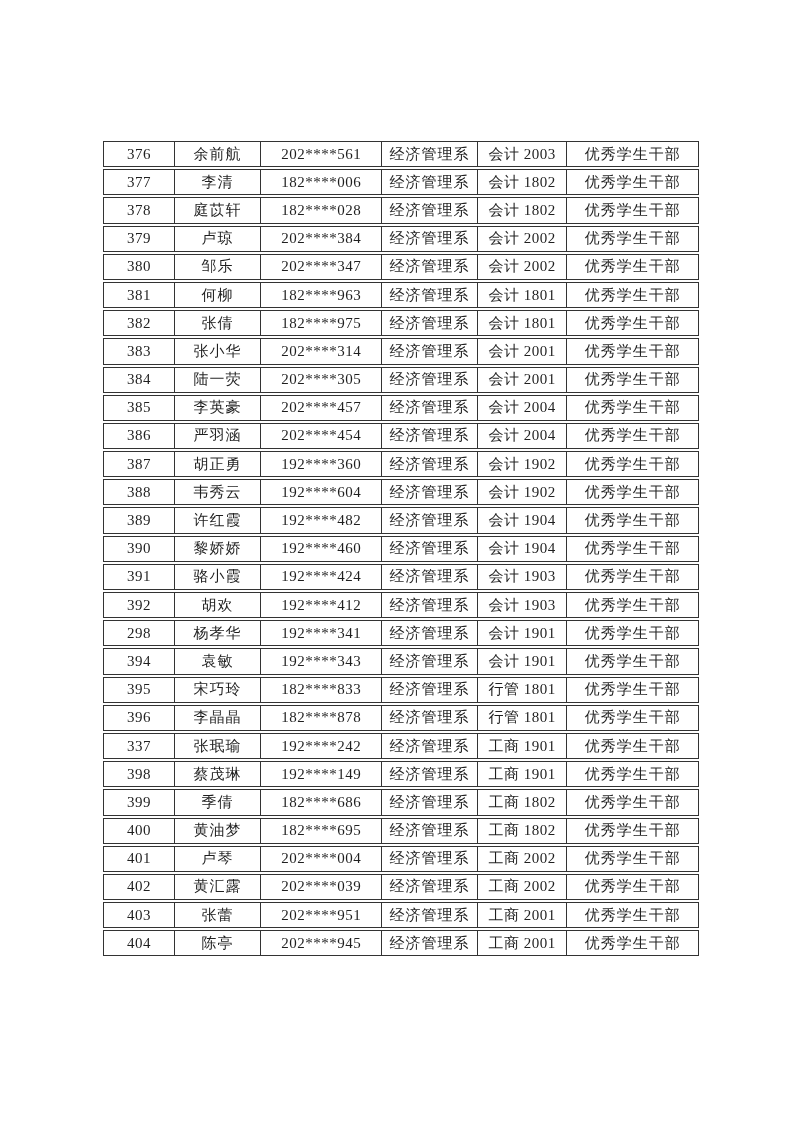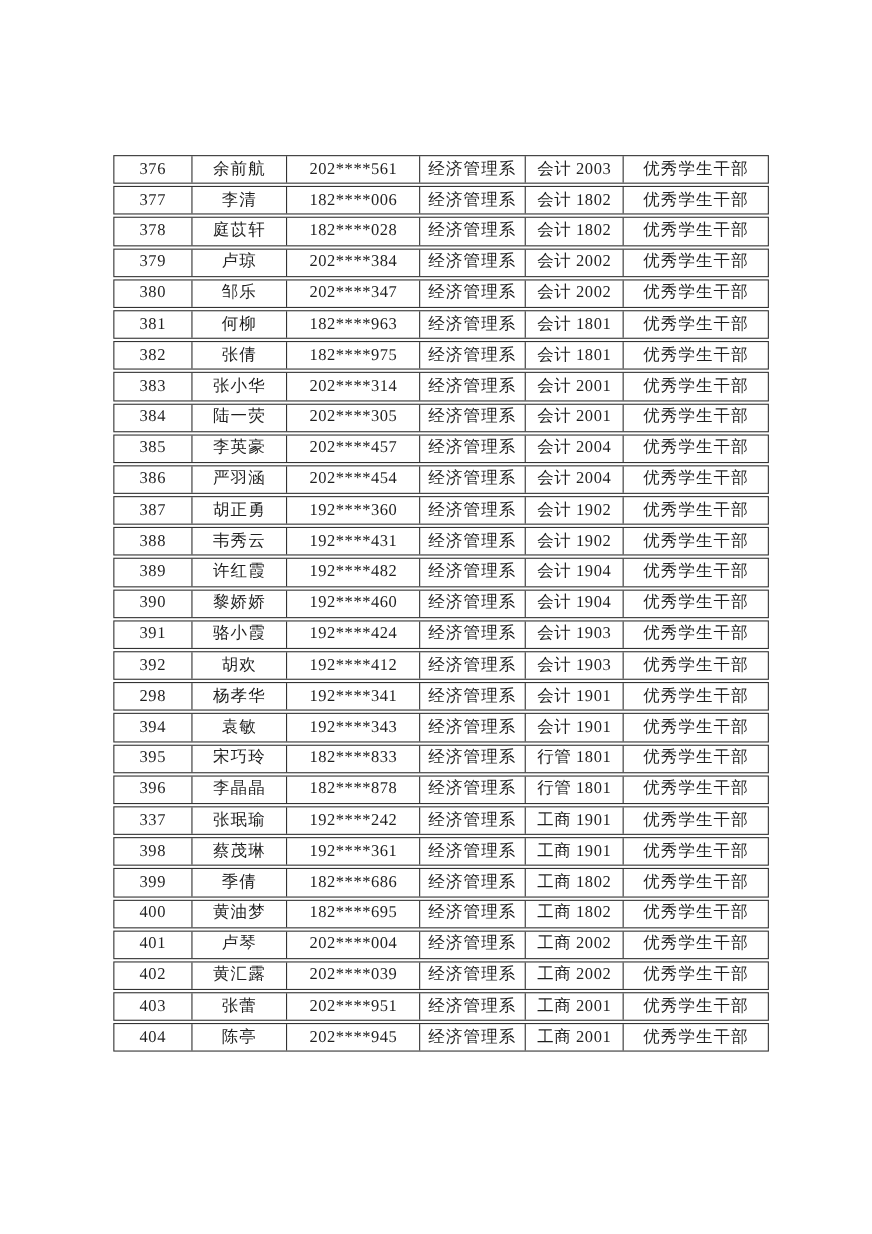--- a/index.html
+++ b/index.html
@@ -159,21 +159,21 @@
         <div class="tcell c0">387</div>
         <div class="tcell c1">胡正勇</div>
         <div class="tcell c2">192****360</div>
         <div class="tcell c3">经济管理系</div>
         <div class="tcell c4">会计 1902</div>
         <div class="tcell c5">优秀学生干部</div>
       </div>
       <div class="trow">
         <div class="tcell c0">388</div>
         <div class="tcell c1">韦秀云</div>
-        <div class="tcell c2">192****431</div>
+        <div class="tcell c2">192****604</div>
         <div class="tcell c3">经济管理系</div>
         <div class="tcell c4">会计 1902</div>
         <div class="tcell c5">优秀学生干部</div>
       </div>
       <div class="trow">
         <div class="tcell c0">389</div>
         <div class="tcell c1">许红霞</div>
         <div class="tcell c2">192****482</div>
         <div class="tcell c3">经济管理系</div>
         <div class="tcell c4">会计 1904</div>
@@ -239,21 +239,21 @@
         <div class="tcell c0">337</div>
         <div class="tcell c1">张珉瑜</div>
         <div class="tcell c2">192****242</div>
         <div class="tcell c3">经济管理系</div>
         <div class="tcell c4">工商 1901</div>
         <div class="tcell c5">优秀学生干部</div>
       </div>
       <div class="trow">
         <div class="tcell c0">398</div>
         <div class="tcell c1">蔡茂琳</div>
-        <div class="tcell c2">192****361</div>
+        <div class="tcell c2">192****149</div>
         <div class="tcell c3">经济管理系</div>
         <div class="tcell c4">工商 1901</div>
         <div class="tcell c5">优秀学生干部</div>
       </div>
       <div class="trow">
         <div class="tcell c0">399</div>
         <div class="tcell c1">季倩</div>
         <div class="tcell c2">182****686</div>
         <div class="tcell c3">经济管理系</div>
         <div class="tcell c4">工商 1802</div>

